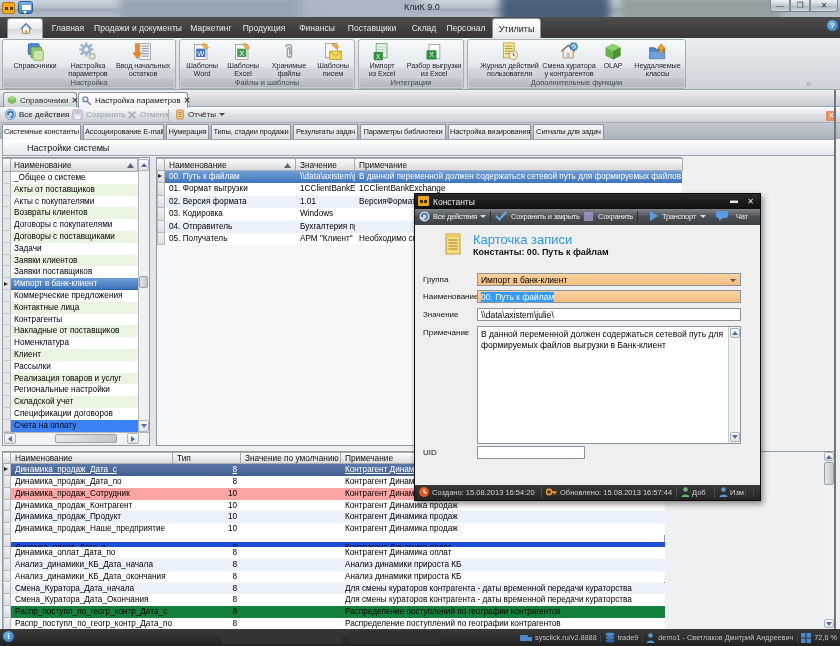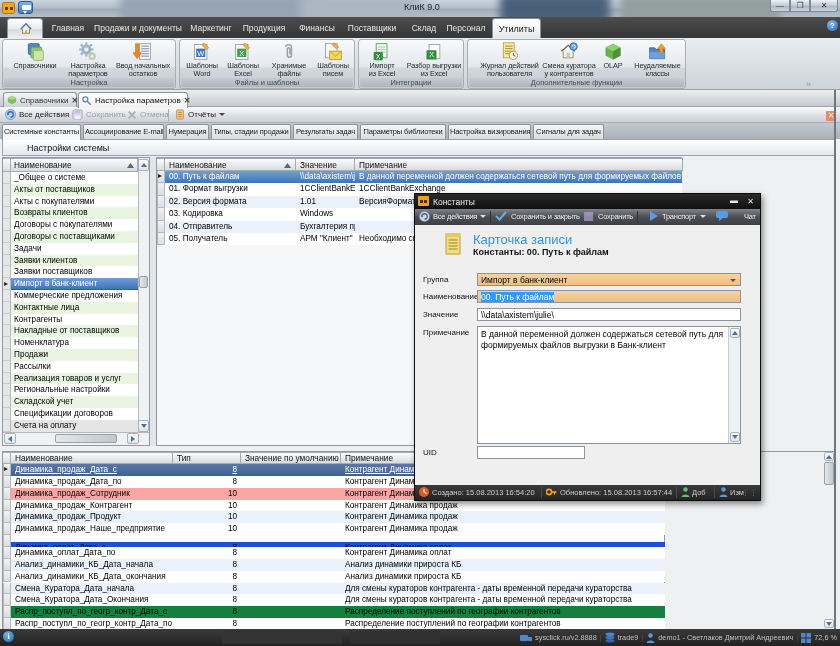--- a/index.html
+++ b/index.html
@@ -393,33 +393,33 @@
 <div class="lrow" style="top:132.0px;background:#ffffff;border-bottom:none;">Коммерческие предложения</div>
 <div class="lgut" style="top:143.8px;"></div>
 <div class="lrow" style="top:143.8px;background:#e9f4e1;border-bottom:none;">Контактные лица</div>
 <div class="lgut" style="top:155.6px;"></div>
 <div class="lrow" style="top:155.6px;background:#ffffff;border-bottom:none;">Контрагенты</div>
 <div class="lgut" style="top:167.4px;"></div>
 <div class="lrow" style="top:167.4px;background:#e9f4e1;border-bottom:none;">Накладные от поставщиков</div>
 <div class="lgut" style="top:179.2px;"></div>
 <div class="lrow" style="top:179.2px;background:#ffffff;border-bottom:none;">Номенклатура</div>
 <div class="lgut" style="top:191.0px;"></div>
-<div class="lrow" style="top:191.0px;background:#e9f4e1;border-bottom:none;">Продажи</div>
+<div class="lrow" style="top:191.0px;background:#e9f4e1;border-bottom:none;">Клиент</div>
 <div class="lgut" style="top:202.8px;"></div>
 <div class="lrow" style="top:202.8px;background:#ffffff;border-bottom:none;">Рассылки</div>
 <div class="lgut" style="top:214.6px;"></div>
 <div class="lrow" style="top:214.6px;background:#e9f4e1;border-bottom:none;">Реализация товаров и услуг</div>
 <div class="lgut" style="top:226.4px;"></div>
 <div class="lrow" style="top:226.4px;background:#ffffff;border-bottom:none;">Региональные настройки</div>
 <div class="lgut" style="top:238.2px;"></div>
 <div class="lrow" style="top:238.2px;background:#e9f4e1;border-bottom:none;">Складской учет</div>
 <div class="lgut" style="top:250.0px;"></div>
 <div class="lrow" style="top:250.0px;background:#ffffff;border-bottom:none;">Спецификации договоров</div>
 <div class="lgut" style="top:261.8px;"></div>
-<div class="lrow" style="top:261.8px;background:#e5e5e5;border-bottom:none;">Счета на оплату</div>
+<div class="lrow" style="top:261.8px;background:#3b82f6;border-bottom:none;">Счета на оплату</div>
 <div class="sb" style="position:absolute;left:135px;top:0;width:11px;height:274px;border-left:1px solid #b6b8ba;"></div>
 <div class="sbtn" style="position:absolute;left:135px;top:1px;width:11px;height:12px;">
       <div class="tri-u"></div>
     </div>
 <div class="thumb" style="position:absolute;left:136px;top:118px;width:9px;height:12px;"></div>
 <div class="sbtn" style="position:absolute;left:135px;top:262px;width:11px;height:12px;">
       <div class="tri-d"></div>
     </div>
 <div class="sb" style="position:absolute;left:0;top:274px;width:146px;height:13px;border-top:1px solid #b6b8ba;"></div>
 <div class="sbtn" style="position:absolute;left:1px;top:275px;width:12px;height:11px;">
@@ -669,21 +669,21 @@
       <span>Сохранить</span>
     </div>
     <div style="position:absolute;left:222px;top:2px;width:1px;height:12px;background:#2e3235;"></div>
     <div style="position:absolute;left:235px;top:2px;display:flex;align-items:center;gap:4px;">
       <svg width="8" height="10" viewBox="0 0 8 10">
           <path d="M0 0 L8 5 L0 10 Z" fill="#5a9ae0"></path>
         </svg>
       <span>Транспорт</span>
         <span class="caret" style="border-top-color:#ddd;"></span>
     </div>
-    <div style="position:absolute;left:301px;top:2px;display:flex;align-items:center;gap:16px;">
+    <div style="position:absolute;left:301px;top:2px;display:flex;align-items:center;gap:8px;">
       <svg width="12" height="10" viewBox="0 0 12 10">
           <rect x="0" y="0" width="12" height="7" rx="2" fill="#5a9ae0"></rect>
           <path d="M3 7 L3 10 L7 7 Z" fill="#5a9ae0"></path>
         </svg>
       <span>Чат</span>
     </div>
   </div>
 
   <svg width="16" height="22" viewBox="0 0 16 22" style="position:absolute;left:30px;top:39px;">
     <rect x="1" y="1" width="14" height="20" fill="#f2dc84" stroke="#c0a030"></rect>

